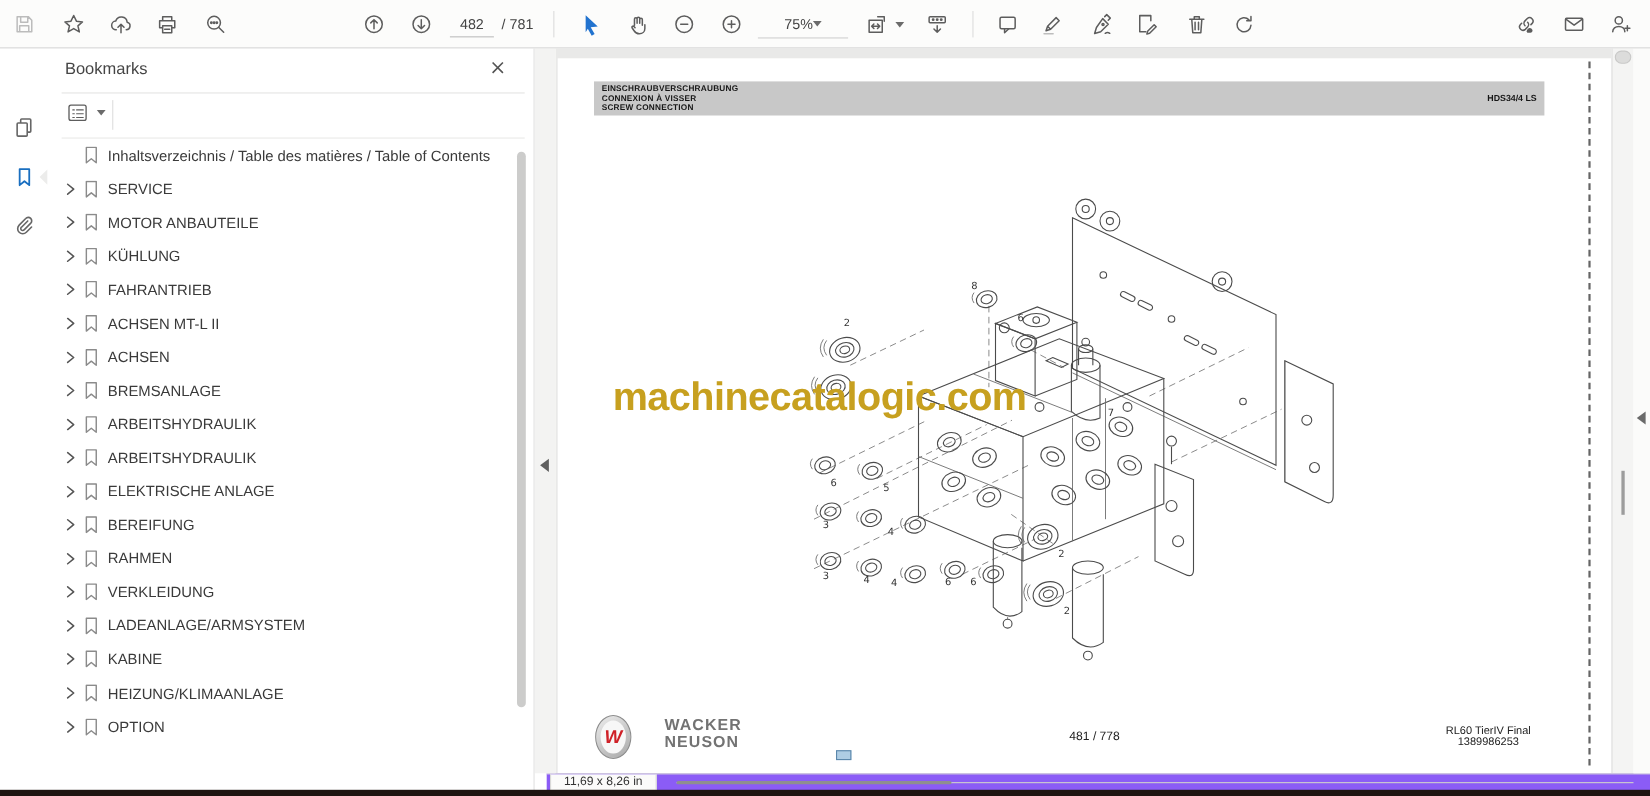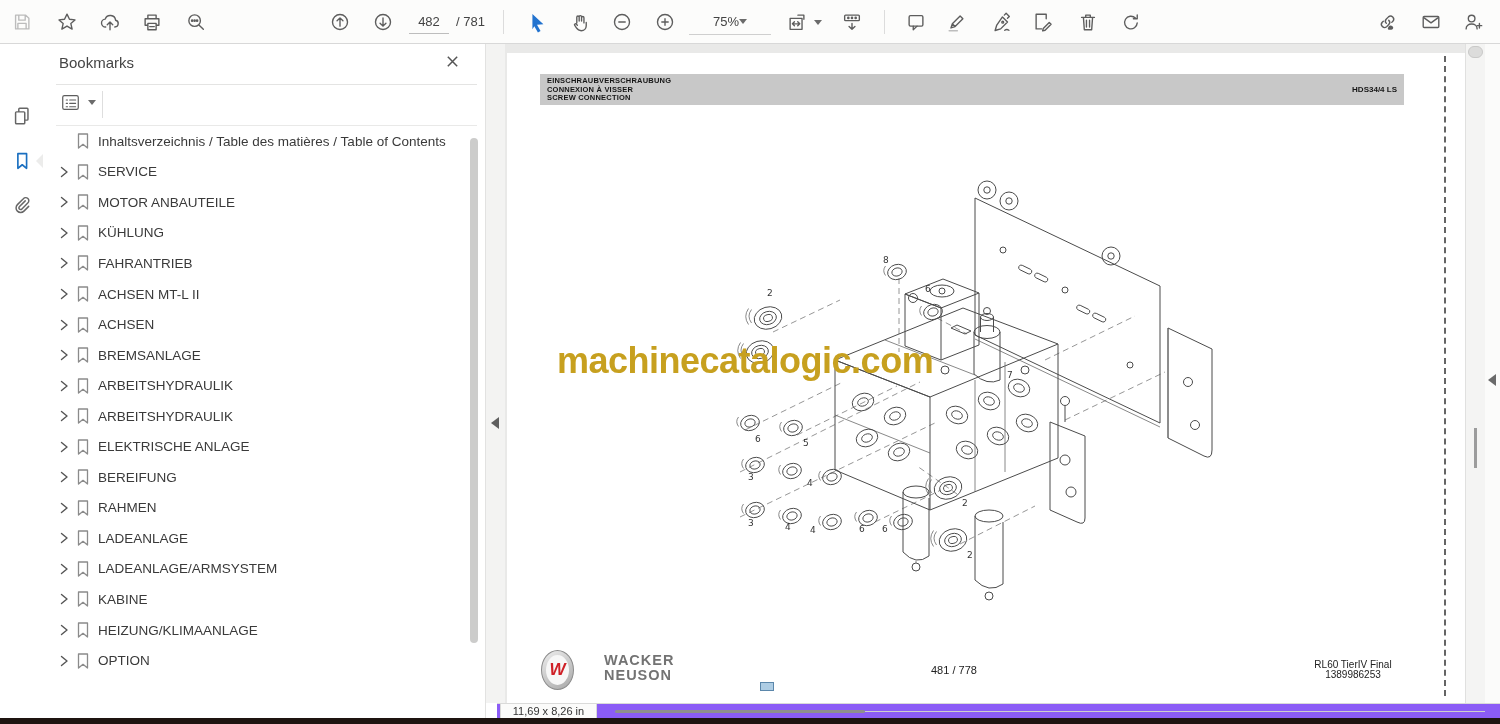--- a/index.html
+++ b/index.html
@@ -82,21 +82,21 @@
   .watermark{position:absolute;left:52px;top:296px;font-size:36px;font-weight:800;
              letter-spacing:-.5px;color:#c7a01f;white-space:nowrap;z-index:6}
   .wn-logo{position:absolute;left:36px;top:606px;width:33px;height:40px;border-radius:50%;
            background:linear-gradient(145deg,#ededed,#a8a8a8);border:1.5px solid #8c8c8c;
            display:flex;align-items:center;justify-content:center}
   .wn-logo .inner{width:23px;height:30px;border-radius:50%;background:#f7f7f7;display:flex;
            align-items:center;justify-content:center;font-weight:bold;font-style:italic;
            font-size:17px;color:#cf2027}
   .brand{position:absolute;left:99px;top:609px;font-size:14.5px;font-weight:800;color:#737373;
          line-height:14.5px;letter-spacing:1px}
-  .doc-pageno{position:absolute;left:426px;top:620px;width:100px;text-align:left;
+  .doc-pageno{position:absolute;left:413px;top:620px;width:100px;text-align:right;
               font-size:11px;color:#222}
   .doc-ref{position:absolute;left:798px;top:616px;width:100px;text-align:center;font-size:10px;
            line-height:10px;color:#222}
   .annot-square{position:absolute;left:255px;top:638px;width:14px;height:9px;background:#aecde4;
                 border:1px solid #5b87ab;cursor:pointer}
   
   .vscroll{position:absolute;left:1465px;top:44px;width:20px;height:659px;background:#f4f4f3;
            border-left:1px solid #e0e0df;z-index:8}
   .vthumb-top{position:absolute;left:2px;top:2px;width:15px;height:12px;background:#dcdcdb;
               border:1px solid #c9c9c8;border-radius:6px}
@@ -418,21 +418,21 @@
         </svg>
         <span class="bm-label">RAHMEN</span>
       </div>
       <div class="bm-item">
         <svg class="chev" viewBox="0 0 10 12">
           <path d="M2.5 1.5 8 6 2.5 10.5"></path>
         </svg>
         <svg class="bmglyph" viewBox="0 0 14 16">
           <path d="M2.5 1h9v14L7 11.3 2.5 15z"></path>
         </svg>
-        <span class="bm-label">LADEANLAGE</span>
+        <span class="bm-label">VERKLEIDUNG</span>
       </div>
       <div class="bm-item">
         <svg class="chev" viewBox="0 0 10 12">
           <path d="M2.5 1.5 8 6 2.5 10.5"></path>
         </svg>
         <svg class="bmglyph" viewBox="0 0 14 16">
           <path d="M2.5 1h9v14L7 11.3 2.5 15z"></path>
         </svg>
         <span class="bm-label">LADEANLAGE/ARMSYSTEM</span>
       </div>

